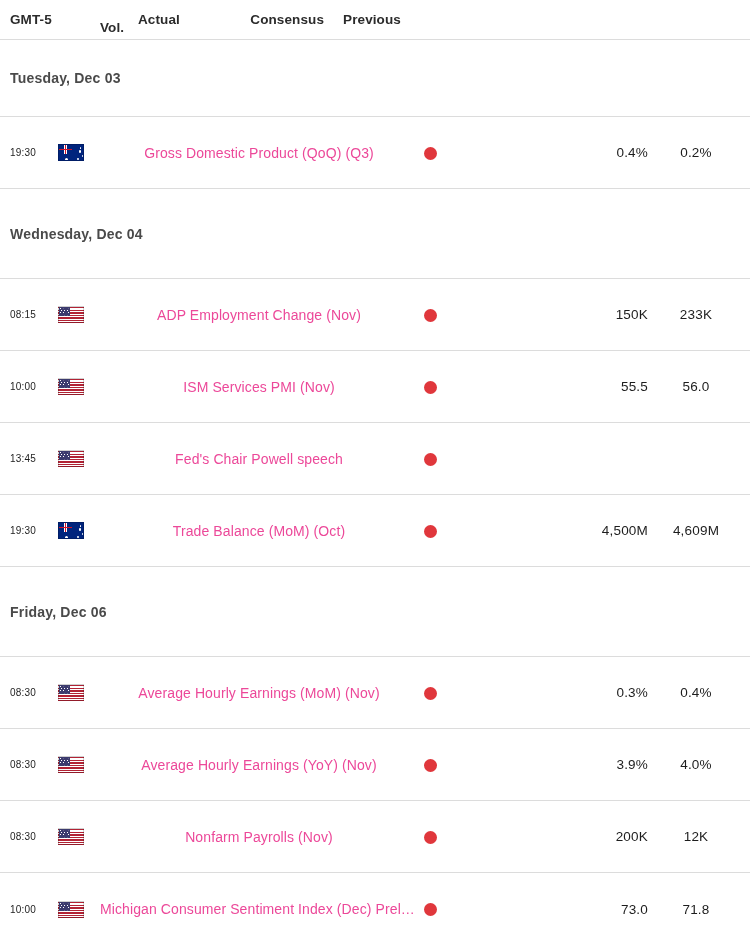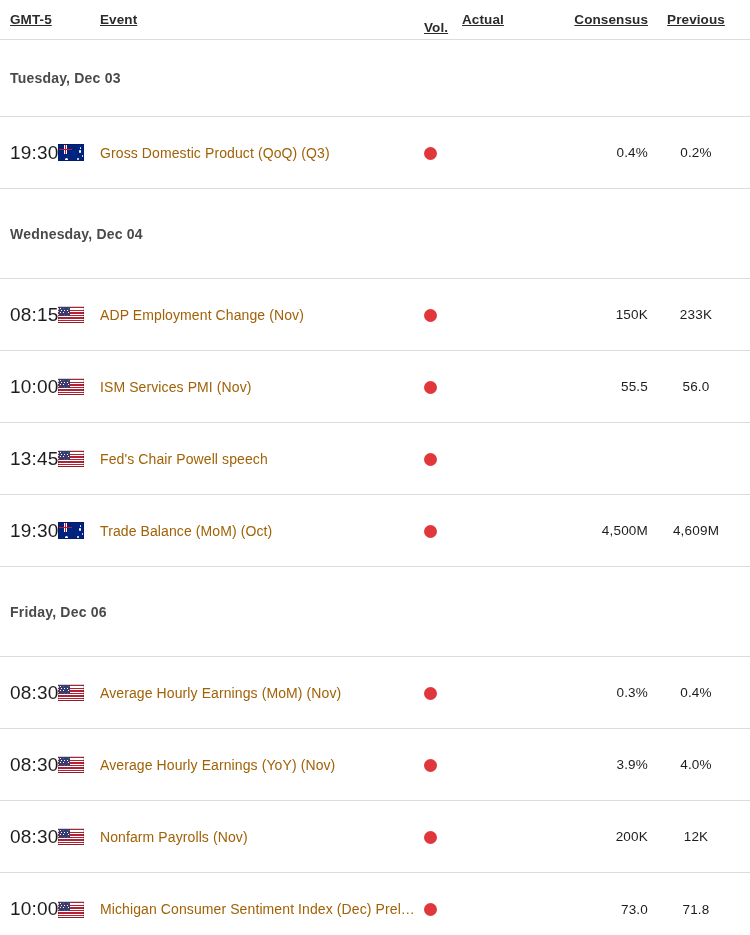--- a/index.html
+++ b/index.html
@@ -35,21 +35,20 @@
   .c-prev   { width: 96px;  flex: 0 0 96px;  text-align: center; }
 
   
   .head {
     height: 40px;
     font-size: 13.5px;
     font-weight: 700;
     color: #2b2b2b;
     letter-spacing: .1px;
     border-bottom: 1px solid #dcdcdc;
-    text-decoration: underline;
   }
   .head .c-vol    { text-align: left; margin-top: 16px; }
   .head .c-actual { text-align: left; padding-left: 2px; }
   .head .c-cons   { text-align: right; }
   .head .c-prev   { text-align: center; }
 
   
   .date-band {
     height: 90px;
     display: flex;
@@ -67,35 +66,36 @@
 
   
   .event-row {
     height: 72px;
     border-bottom: 1px solid #dcdcdc;
     font-size: 13.5px;
   }
   .event-row.last { border-bottom: none; }
 
   .time {
-    font-size: 19px;
+    font-size: 10px;
     color: #1d1d1d;
     font-weight: 400;
     letter-spacing: .2px;
   }
 
   .event-link {
     font-size: 14px;
-    color: #a16207;
+    color: #ec4899;
     letter-spacing: .1px;
     white-space: nowrap;
     overflow: hidden;
     text-overflow: ellipsis;
     display: block;
     cursor: pointer;
+    text-align: center;
   }
 
   .num {
     font-size: 13.5px;
     color: #1d1d1d;
     letter-spacing: .2px;
   }
 
   
   .vol-dot {
@@ -187,21 +187,20 @@
   }
 </style>
 </head>
 <body>
 
 <div class="calendar">
 
   <div class="row head">
     <div class="c-time">GMT-5</div>
     <div class="c-flag"></div>
-    <div class="c-event">Event</div>
     <div class="c-vol">Vol.</div>
     <div class="c-actual">Actual</div>
     <div class="c-cons">Consensus</div>
     <div class="c-prev">Previous</div>
   </div>
 
   <div id="body-host">
       <div class="date-band first">
         <div class="date-title">Tuesday, Dec 03</div>
       </div>

